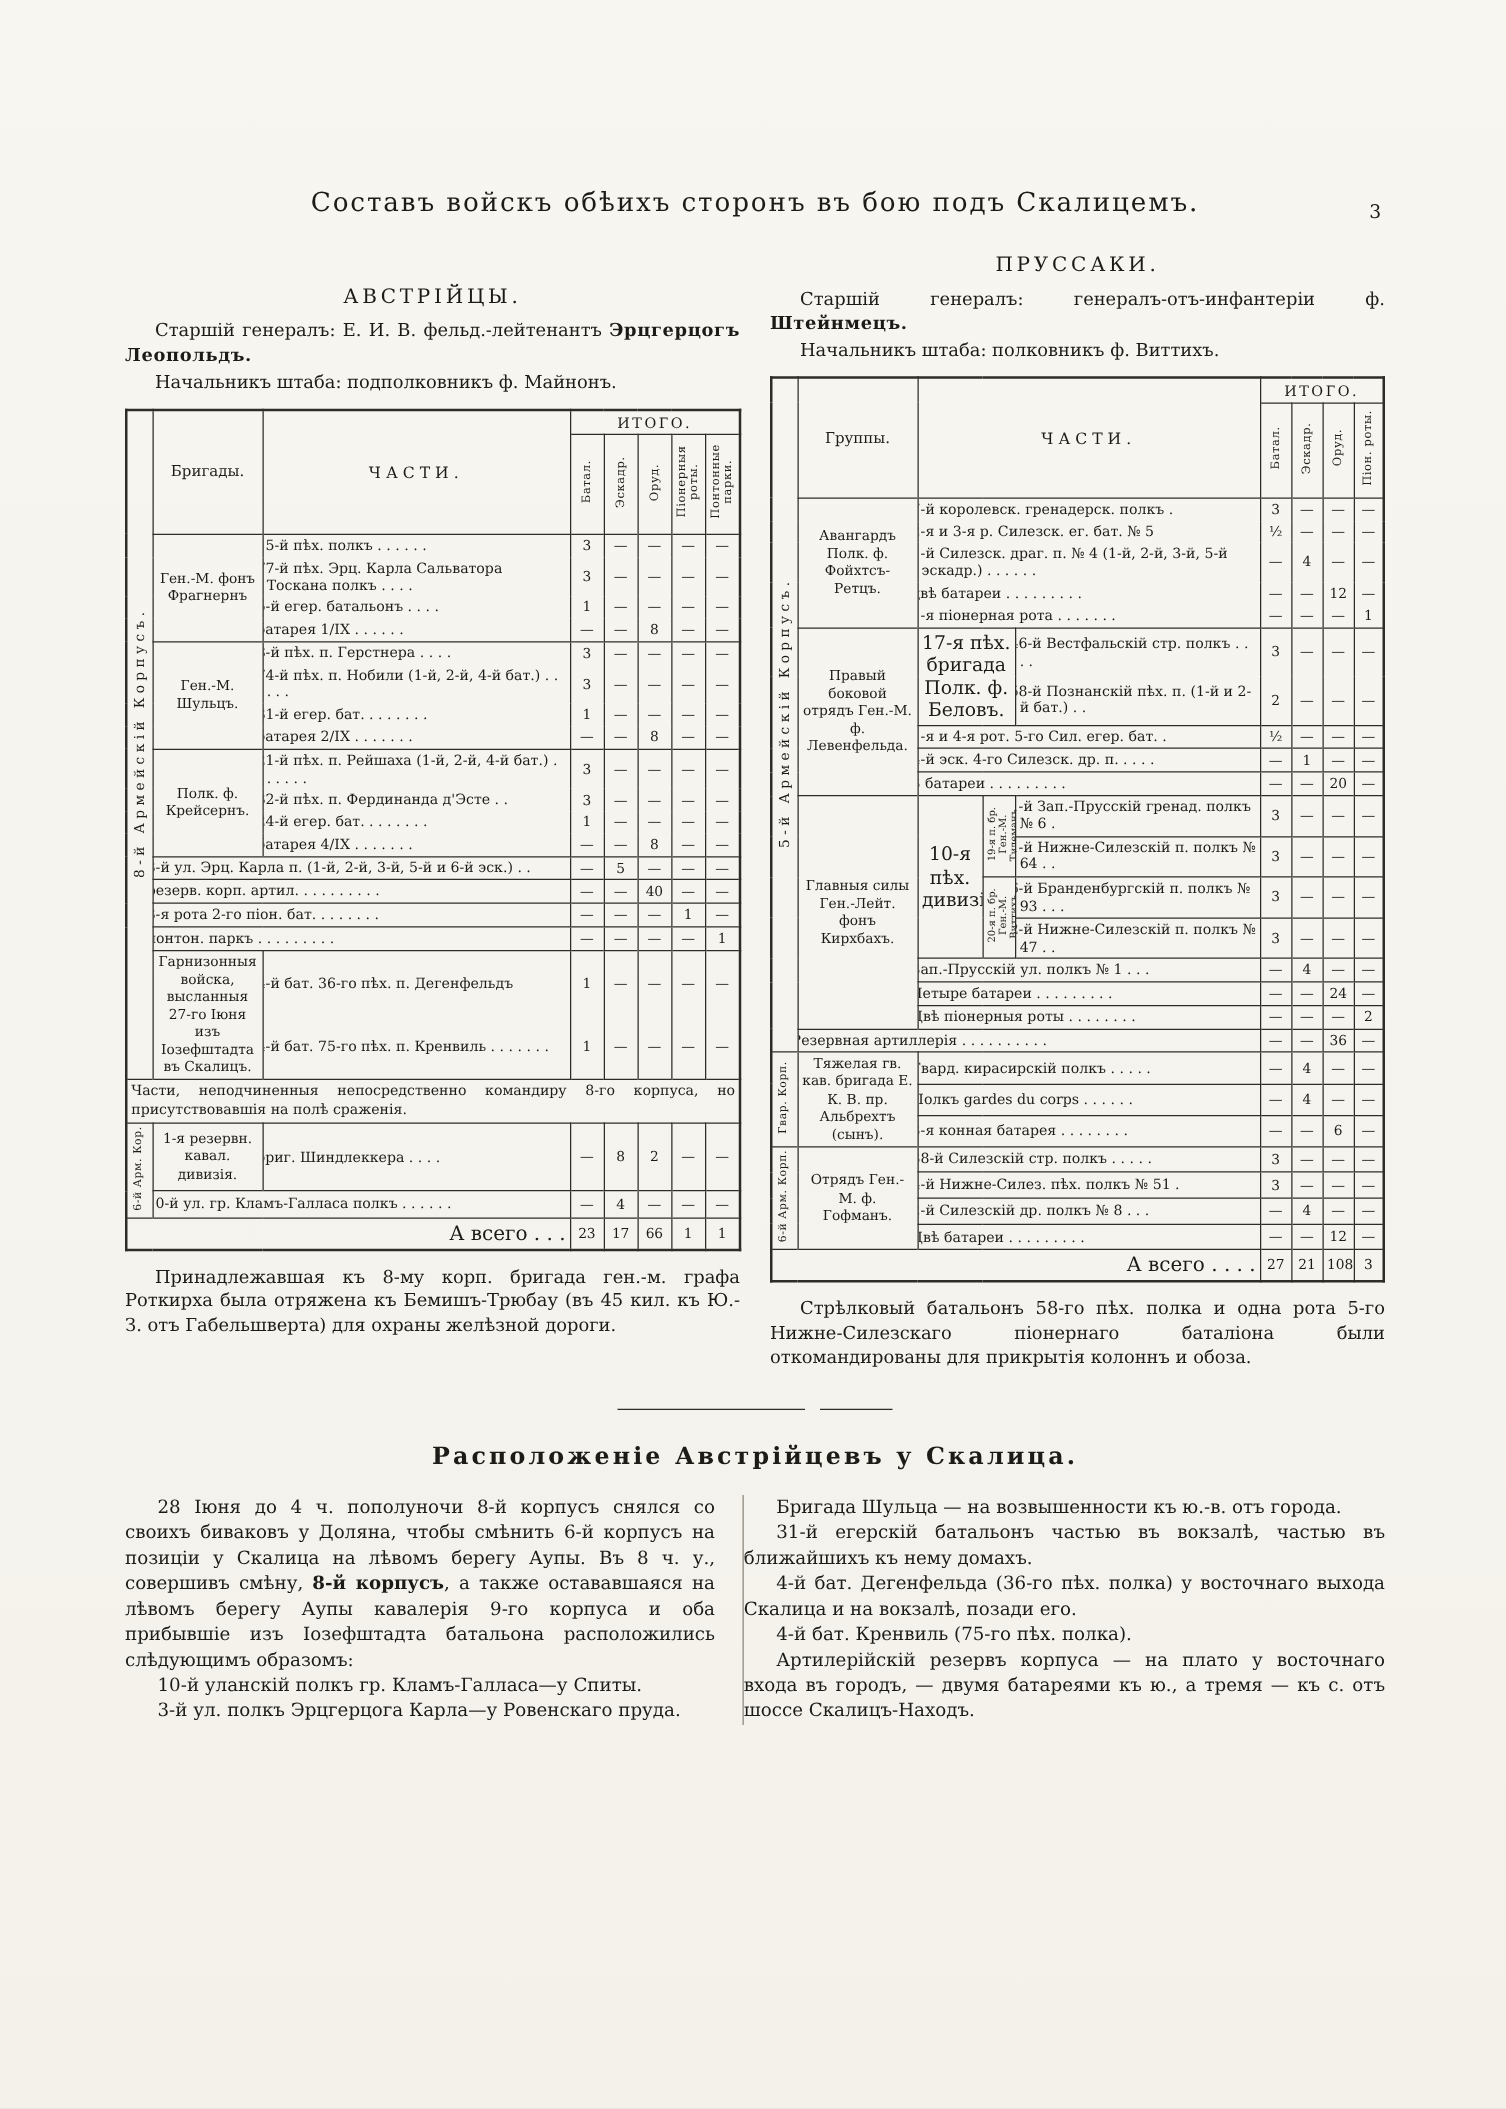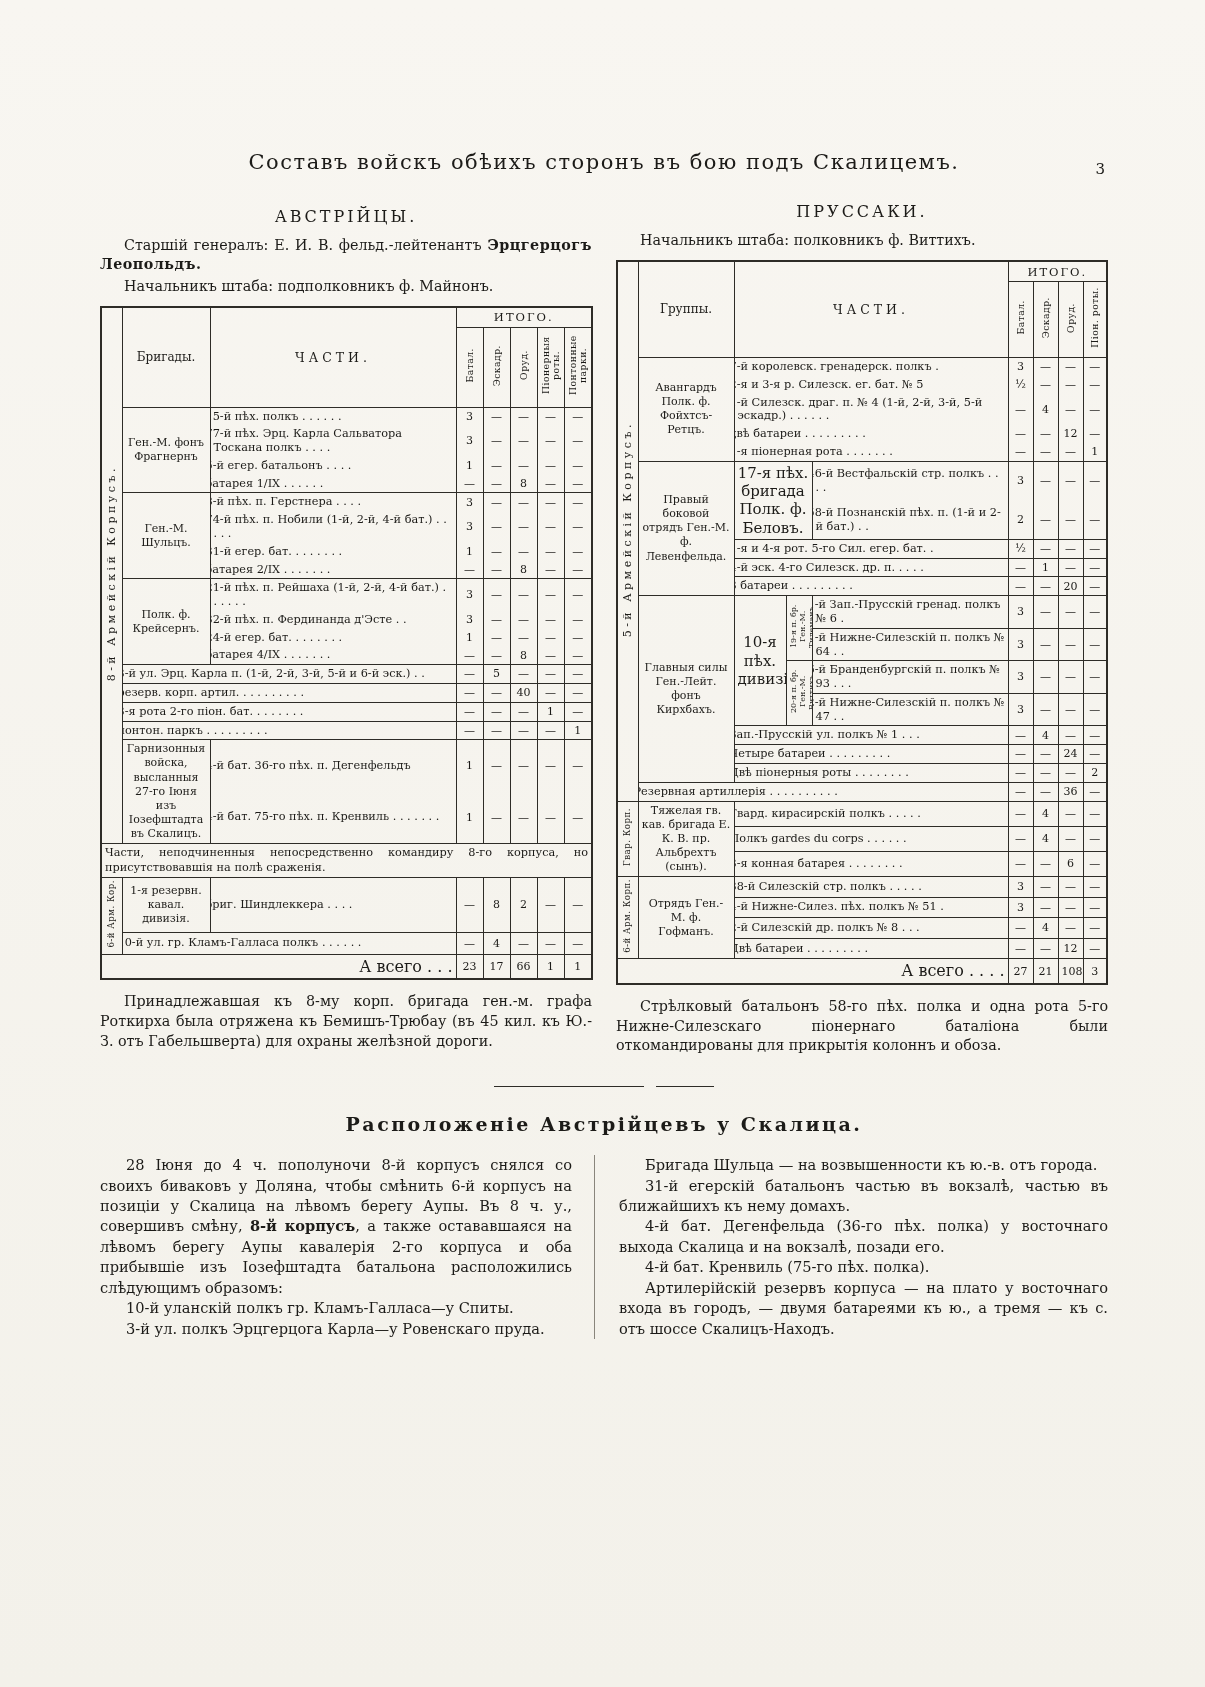--- a/index.html
+++ b/index.html
@@ -35,21 +35,21 @@
   .num{text-align:center;padding:2px 0;font-size:11px}
   .note{font-size:11.3px;line-height:1.3;text-align:justify;padding:4px 7px}
   .totlabel{text-align:right;padding-right:12px;font-size:16px;height:24px}
   .footnote{font-size:14.3px;line-height:1.38;text-align:justify;margin:12px 0 0;text-indent:24px}
   .divider{display:flex;justify-content:center;align-items:center;gap:12px;margin:30px 0 26px}
   .dline{display:inline-block;height:1px;background:#2e2c27}
   .dlong{width:150px}.dshort{width:58px}
   .sec2title{text-align:center;font-weight:700;font-size:19px;letter-spacing:2.5px;margin:0 0 20px}
   .sec2cols{display:flex;align-items:stretch}
   .s2l{width:494px;padding-right:22px}
-  .s2r{width:514px;padding-left:24px;border-left:1px solid #89857c}
+  .s2r{width:514px;border-left:1px solid #89857c}
   .body{font-size:14.6px;line-height:1.4;text-align:justify;margin:0;text-indent:26px}
 </style>
 </head>
 <body>
 
 <div class="page">
   <div class="pagenum">3</div>
   <div class="inner">
 
     <h1 class="title">Составъ войскъ обѣихъ сторонъ въ бою подъ Скалицемъ.</h1>
@@ -274,20 +274,21 @@
             </tr>
           </tbody>
         </table>
         </div>
 
         <p class="footnote">Принадлежавшая къ 8-му корп. бригада ген.-м. графа Роткирха была отряжена къ Бемишъ-Трюбау (въ 45 кил. къ Ю.-З. отъ Габельшверта) для охраны желѣзной дороги.</p>
       </div>
 
       <div class="col">
         <div class="colhead">ПРУССАКИ.</div>
+        <p class="intro"><span>Старшій генералъ: генералъ-отъ-инфантеріи ф.</span> <b>Штейнмецъ.</b></p>
         <p class="intro">Начальникъ штаба: полковникъ ф. Виттихъ.</p>
 
         <div class="tblwrap">
         <table class="troops">
           <colgroup>
             <col style="width:21px">
                 <col style="width:96px">
                 <col style="width:52px">
                 <col style="width:26px">
                 <col style="width:196px">
@@ -519,21 +520,21 @@
 
     <div class="divider">
       <span class="dline dlong"></span>
       <span class="dline dshort"></span>
     </div>
 
     <h2 class="sec2title">Расположеніе Австрійцевъ у Скалица.</h2>
 
     <div class="sec2cols">
       <div class="s2l">
-        <p class="body"><span>28 Іюня до 4 ч. пополуночи 8-й корпусъ снялся со своихъ биваковъ у Доляна, чтобы смѣнить 6-й корпусъ на позиціи у Скалица на лѣвомъ берегу Аупы. Въ 8 ч. у., совершивъ смѣну, </span><b>8-й корпусъ</b><span>, а также остававшаяся на лѣвомъ берегу Аупы кавалерія 2-го корпуса и оба прибывшіе изъ Іозефштадта батальона расположились слѣдующимъ образомъ:</span></p>
+        <p class="body"><span>28 Іюня до 4 ч. пополуночи 8-й корпусъ снялся со своихъ биваковъ у Доляна, чтобы смѣнить 6-й корпусъ на позиціи у Скалица на лѣвомъ берегу Аупы. Въ 8 ч. у., совершивъ смѣну, </span><b>8-й корпусъ</b><span>, а также остававшаяся на лѣвомъ берегу Аупы кавалерія 9-го корпуса и оба прибывшіе изъ Іозефштадта батальона расположились слѣдующимъ образомъ:</span></p>
         <p class="body">10-й уланскій полкъ гр. Кламъ-Галласа—у Спиты.</p>
         <p class="body">3-й ул. полкъ Эрцгерцога Карла—у Ровенскаго пруда.</p>
       </div>
       <div class="s2r">
         <p class="body">Бригада Шульца — на возвышенности къ ю.-в. отъ города.</p>
         <p class="body">31-й егерскій батальонъ частью въ вокзалѣ, частью въ ближайшихъ къ нему домахъ.</p>
         <p class="body">4-й бат. Дегенфельда (36-го пѣх. полка) у восточнаго выхода Скалица и на вокзалѣ, позади его.</p>
         <p class="body">4-й бат. Кренвиль (75-го пѣх. полка).</p>
         <p class="body">Артилерійскій резервъ корпуса — на плато у восточнаго входа въ городъ, — двумя батареями къ ю., а тремя — къ с. отъ шоссе Скалицъ-Находъ.</p>
       </div>

